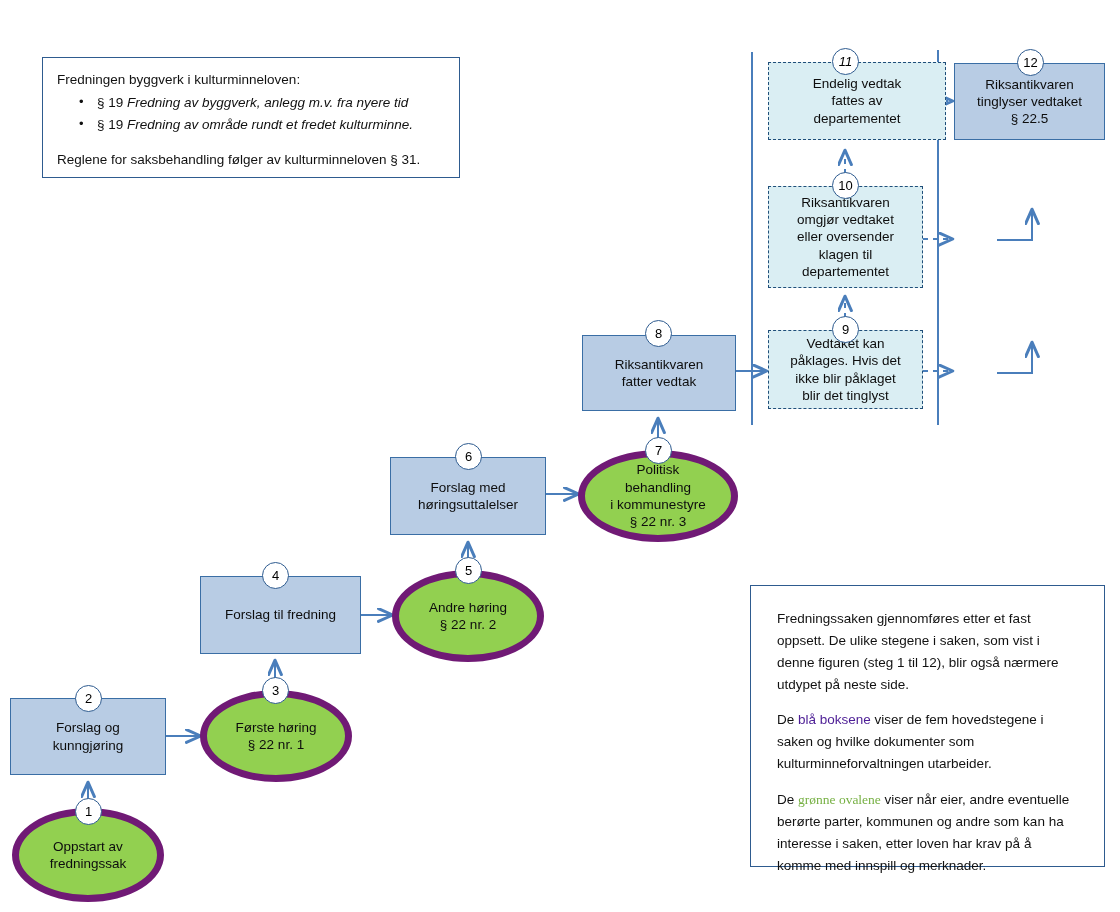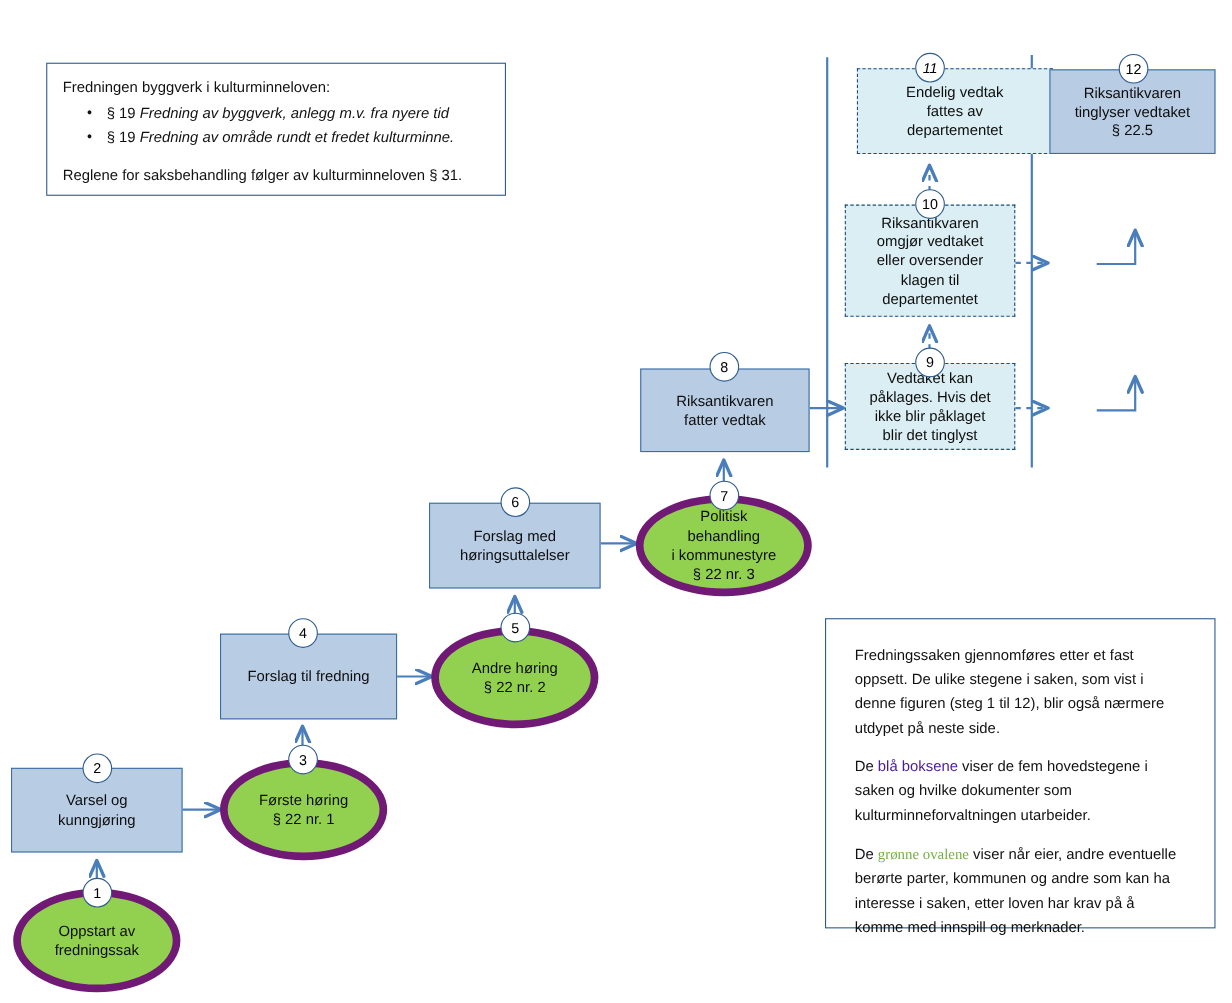--- a/index.html
+++ b/index.html
@@ -56,21 +56,21 @@
     content: "\2022";
     position: absolute;
     left: 0;
     top: -1px;
     font-size: 13px;
   }
   #note-law li em { font-style: italic; }
   #note-law .tail { margin: 14px 0 0 0; }
 
   #note-legend {
-    left: 750px; top: 562px; width: 355px; height: 282px;
+    left: 750px; top: 585px; width: 355px; height: 282px;
     padding: 22px 26px;
     font-size: 13.5px;
     line-height: 1.62;
   }
   #note-legend p { margin: 0 0 14px 0; }
   #note-legend p:last-child { margin-bottom: 0; }
   .kw-blue { color: #4c1d95; }
   .kw-green { color: #76b043; font-family: Liberation Serif, serif; }
 
   
@@ -178,21 +178,21 @@
     <p><span>De </span><span class="kw-green">grønne ovalene</span><span> viser når eier, andre eventuelle berørte parter, kommunen og andre som kan ha interesse i saken, etter loven har krav på å komme med innspill og merknader.</span></p>
   </div>
 
   <div class="node oval" id="n1" style="left:12px; top:808px; width:152px; height:94px;">
     <span>Oppstart av
 fredningssak</span>
   </div>
   <div class="badge" id="b1" style="left:75px; top:798px;"><span>1</span></div>
 
   <div class="node box" id="n2" style="left:10px; top:698px; width:156px; height:77px;">
-    <span>Varsel og
+    <span>Forslag og
 kunngjøring</span>
   </div>
   <div class="badge" id="b2" style="left:75px; top:685px;"><span>2</span></div>
 
   <div class="node oval" id="n3" style="left:200px; top:690px; width:152px; height:92px;">
     <span>Første høring
 § 22 nr. 1</span>
   </div>
   <div class="badge" id="b3" style="left:262px; top:677px;"><span>3</span></div>
 
@@ -237,21 +237,21 @@
 
   <div class="node box-dashed" id="n10" style="left:768px; top:186px; width:155px; height:102px;">
     <span>Riksantikvaren
 omgjør vedtaket
 eller oversender
 klagen  til
 departementet</span>
   </div>
   <div class="badge" id="b10" style="left:832px; top:172px;"><span>10</span></div>
 
-  <div class="node box-dashed" id="n11" style="left:768px; top:62px; width:178px; height:78px;margin-left:11px;">
+  <div class="node box-dashed" id="n11" style="left:768px; top:62px; width:178px; height:78px;">
     <span>Endelig vedtak
 fattes av
 departementet</span>
   </div>
   <div class="badge" id="b11" style="left:832px; top:48px;font-style:italic;"><span>11</span></div>
 
   <div class="node box" id="n12" style="left:954px; top:63px; width:151px; height:77px;">
     <span>Riksantikvaren
 tinglyser vedtaket
 § 22.5</span>

